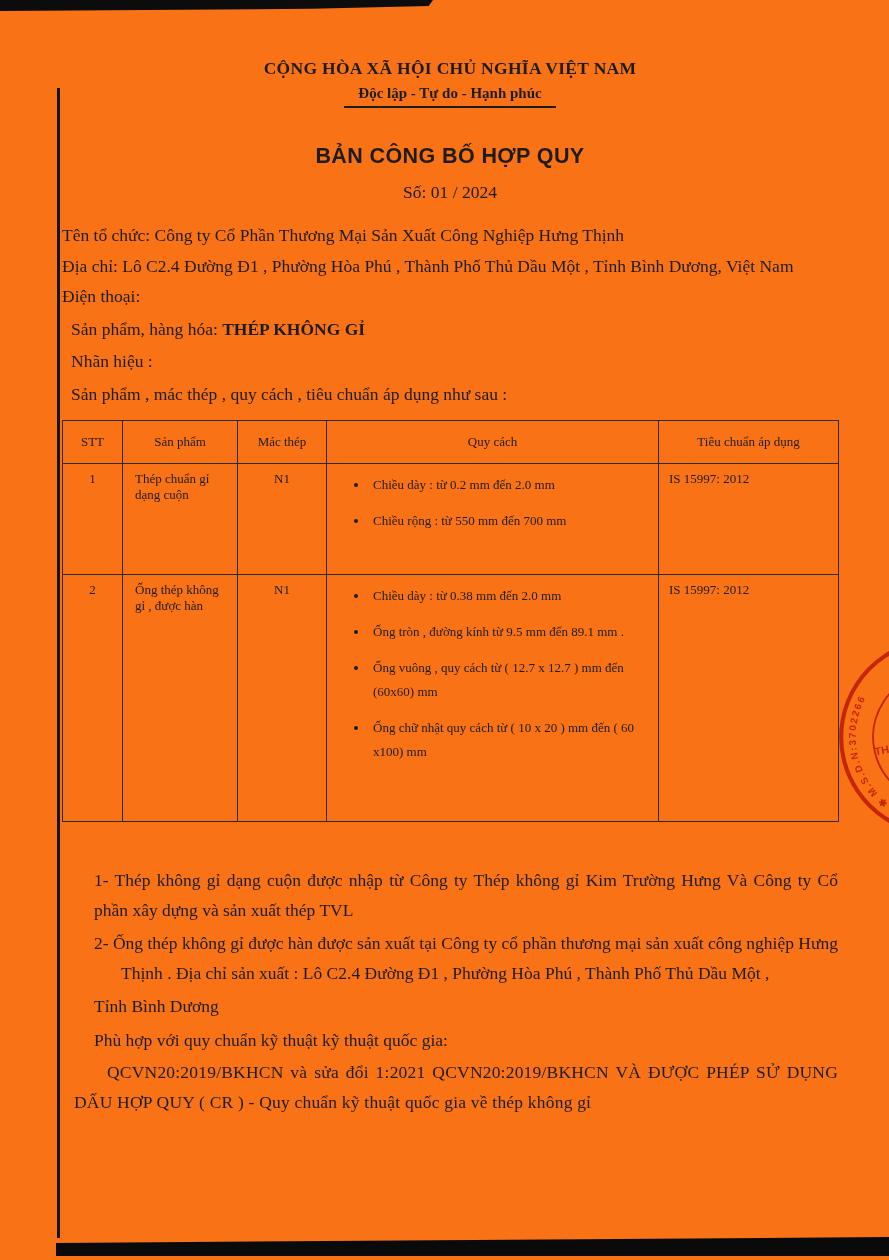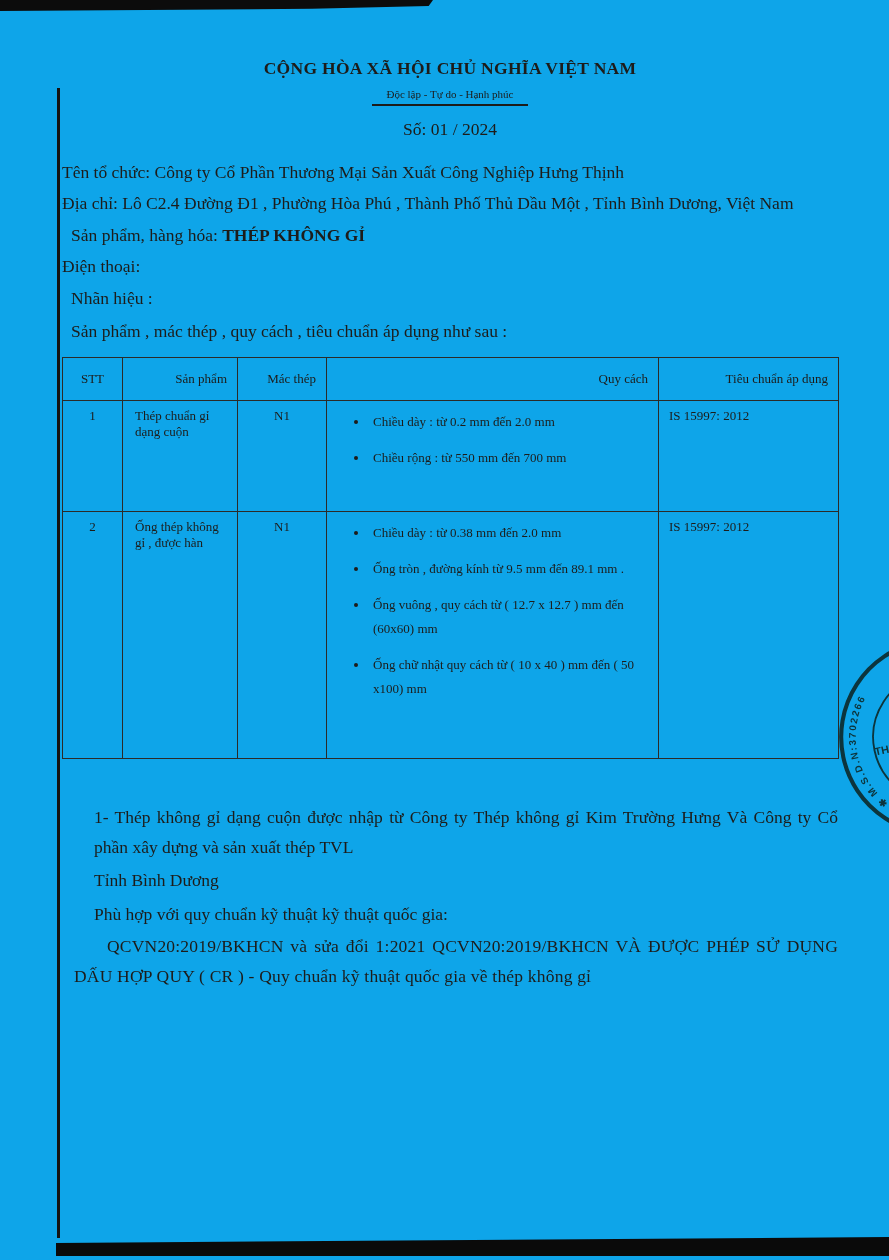--- a/index.html
+++ b/index.html
@@ -1,48 +1,48 @@
 <!DOCTYPE html>
 <html><head>
 <meta charset="utf-8">
 <style>
   html,body { margin:0; padding:0; background:#e8e8e4; }
   .page {
     position:relative; width:889px; height:1260px;
-    background:#0ea5e9; overflow:hidden;
+    background:#f97316; overflow:hidden;
     font-family:"Liberation Serif", serif; color:#1d1c1a;
   }
   
   .top-strip { position:absolute; left:0; top:0; width:433px; height:11px; background:#0c0c0c;
     clip-path:polygon(0 0,100% 0,99% 55%,72% 80%,0 100%); }
   .left-line { position:absolute; left:57px; top:88px; width:3px; height:1150px; background:#141412; }
   .bottom-bar { position:absolute; left:56px; top:1236px; width:833px; height:20px; background:#0a0a0a;
     clip-path:polygon(0 35%, 100% 5%, 100% 100%, 0 100%); }
 
   .content { position:absolute; left:62px; top:58px; width:776px; }
 
   .nh1 { text-align:center; font-weight:bold; font-size:17.5px; letter-spacing:.3px; }
   .nh2 { text-align:center; margin-top:5px; }
-  .nh2-inner { display:inline-block; font-weight:normal; font-size:11px;
+  .nh2-inner { display:inline-block; font-weight:bold; font-size:15px;
     border-bottom:2.5px solid #1d1c1a; padding:0 14px 4px; }
 
   .doc-title { text-align:center; font-family:"Liberation Sans", sans-serif;
     font-weight:bold; font-size:21.5px; margin-top:36px; letter-spacing:.4px; }
   .doc-number { text-align:center; font-size:17.5px; margin-top:13px; }
 
   p.info { margin:3px 0 0; font-size:17.5px; line-height:27.5px; }
   p.first { margin-top:19px; }
   p.indent { margin-left:9px; margin-top:5px; }
   .phone { margin-top:6px; }
 
   .spec-table { border-collapse:collapse; margin-top:12px; width:776px; table-layout:fixed; }
   .spec-table th, .spec-table td {
     border:1.6px solid #2b2b28; vertical-align:top; font-size:13px; padding:7px 8px;
   }
-  .spec-table th { font-weight:normal; text-align:right; vertical-align:middle;
+  .spec-table th { font-weight:normal; text-align:center; vertical-align:middle;
     height:28px; padding:7px 10px; }
   th.h-stt, td.c-stt { text-align:center; }
   td.c-mt { text-align:center; }
   td.c-sp { padding-left:12px; }
   td.c-tc { padding-left:10px; }
   td.c-qc ul { margin:2px 0 0; padding-left:34px; }
   td.c-qc li { margin:2px 0 12px; padding-left:4px; line-height:24px; }
   tr.r1 td { height:96px; }
   tr.r2 td { height:232px; }
 
@@ -70,26 +70,27 @@
   <div class="left-line"></div>
   <div class="bottom-bar"></div>
 
   <div class="content">
 
     <div class="nh1">CỘNG HÒA XÃ HỘI CHỦ NGHĨA VIỆT NAM</div>
     <div class="nh2">
       <span class="nh2-inner">Độc lập - Tự do - Hạnh phúc</span>
     </div>
 
+    <div class="doc-title">BẢN CÔNG BỐ HỢP QUY</div>
     <div class="doc-number">Số: 01 / 2024</div>
 
     <p class="info first">Tên tổ chức: Công ty Cổ Phần Thương Mại Sản Xuất Công Nghiệp Hưng Thịnh</p>
     <p class="info">Địa chỉ: Lô C2.4 Đường Đ1 , Phường Hòa Phú , Thành Phố Thủ Dầu Một , Tỉnh Bình Dương, Việt Nam</p>
+    <p class="info phone">Điện thoại:</p>
     <p class="info indent"><span>Sản phẩm, hàng hóa: </span><b>THÉP KHÔNG GỈ</b></p>
-    <p class="info phone">Điện thoại:</p>
     <p class="info indent">Nhãn hiệu :</p>
     <p class="info indent">Sản phẩm , mác thép , quy cách , tiêu chuẩn áp dụng như sau :</p>
 
     <table class="spec-table">
       <colgroup>
         <col style="width:60px">
           <col style="width:115px">
           <col style="width:89px">
           <col style="width:332px">
           <col style="width:180px">
@@ -118,30 +119,31 @@
         </tr>
         <tr class="r2">
           <td class="c-stt">2</td>
           <td class="c-sp">Ống thép không gỉ , được hàn</td>
           <td class="c-mt">N1</td>
           <td class="c-qc">
               <ul>
                 <li>Chiều dày : từ 0.38 mm đến 2.0 mm</li>
                 <li>Ống tròn , đường kính từ 9.5 mm đến 89.1 mm .</li>
                 <li>Ống vuông , quy cách từ ( 12.7 x 12.7 ) mm đến (60x60) mm</li>
-                <li>Ống chữ nhật quy cách từ ( 10 x 40 ) mm đến ( 50 x100) mm</li>
+                <li>Ống chữ nhật quy cách từ ( 10 x 20 ) mm đến ( 60 x100) mm</li>
               </ul>
             </td>
           <td class="c-tc">IS 15997: 2012</td>
         </tr>
       </tbody>
     </table>
 
     <div class="notes">
       <p class="note n-ind">1- Thép không gỉ dạng cuộn được nhập từ Công ty Thép không gỉ Kim Trường Hưng Và Công ty Cổ phần xây dựng và sản xuất thép TVL</p>
+      <p class="note hang">2- Ống thép không gỉ được hàn được sản xuất tại Công ty cổ phần thương mại sản xuất công nghiệp Hưng Thịnh . Địa chỉ sản xuất : Lô C2.4 Đường Đ1 , Phường Hòa Phú , Thành Phố Thủ Dầu Một ,</p>
       <p class="note n-ind">Tỉnh Bình Dương</p>
       <p class="note n-ind">Phù hợp với quy chuẩn kỹ thuật kỹ thuật quốc gia:</p>
       <p class="note qcvn">QCVN20:2019/BKHCN và sửa đổi 1:2021 QCVN20:2019/BKHCN VÀ ĐƯỢC PHÉP SỬ DỤNG DẤU HỢP QUY ( CR ) -  Quy chuẩn kỹ thuật quốc gia về thép không gỉ</p>
     </div>
 
   </div>
 
   <div class="stamp">
     <svg width="206" height="206" viewBox="0 0 200 200">
       <circle cx="100" cy="100" r="94" fill="none" stroke="#c43a28" stroke-width="4"></circle>

